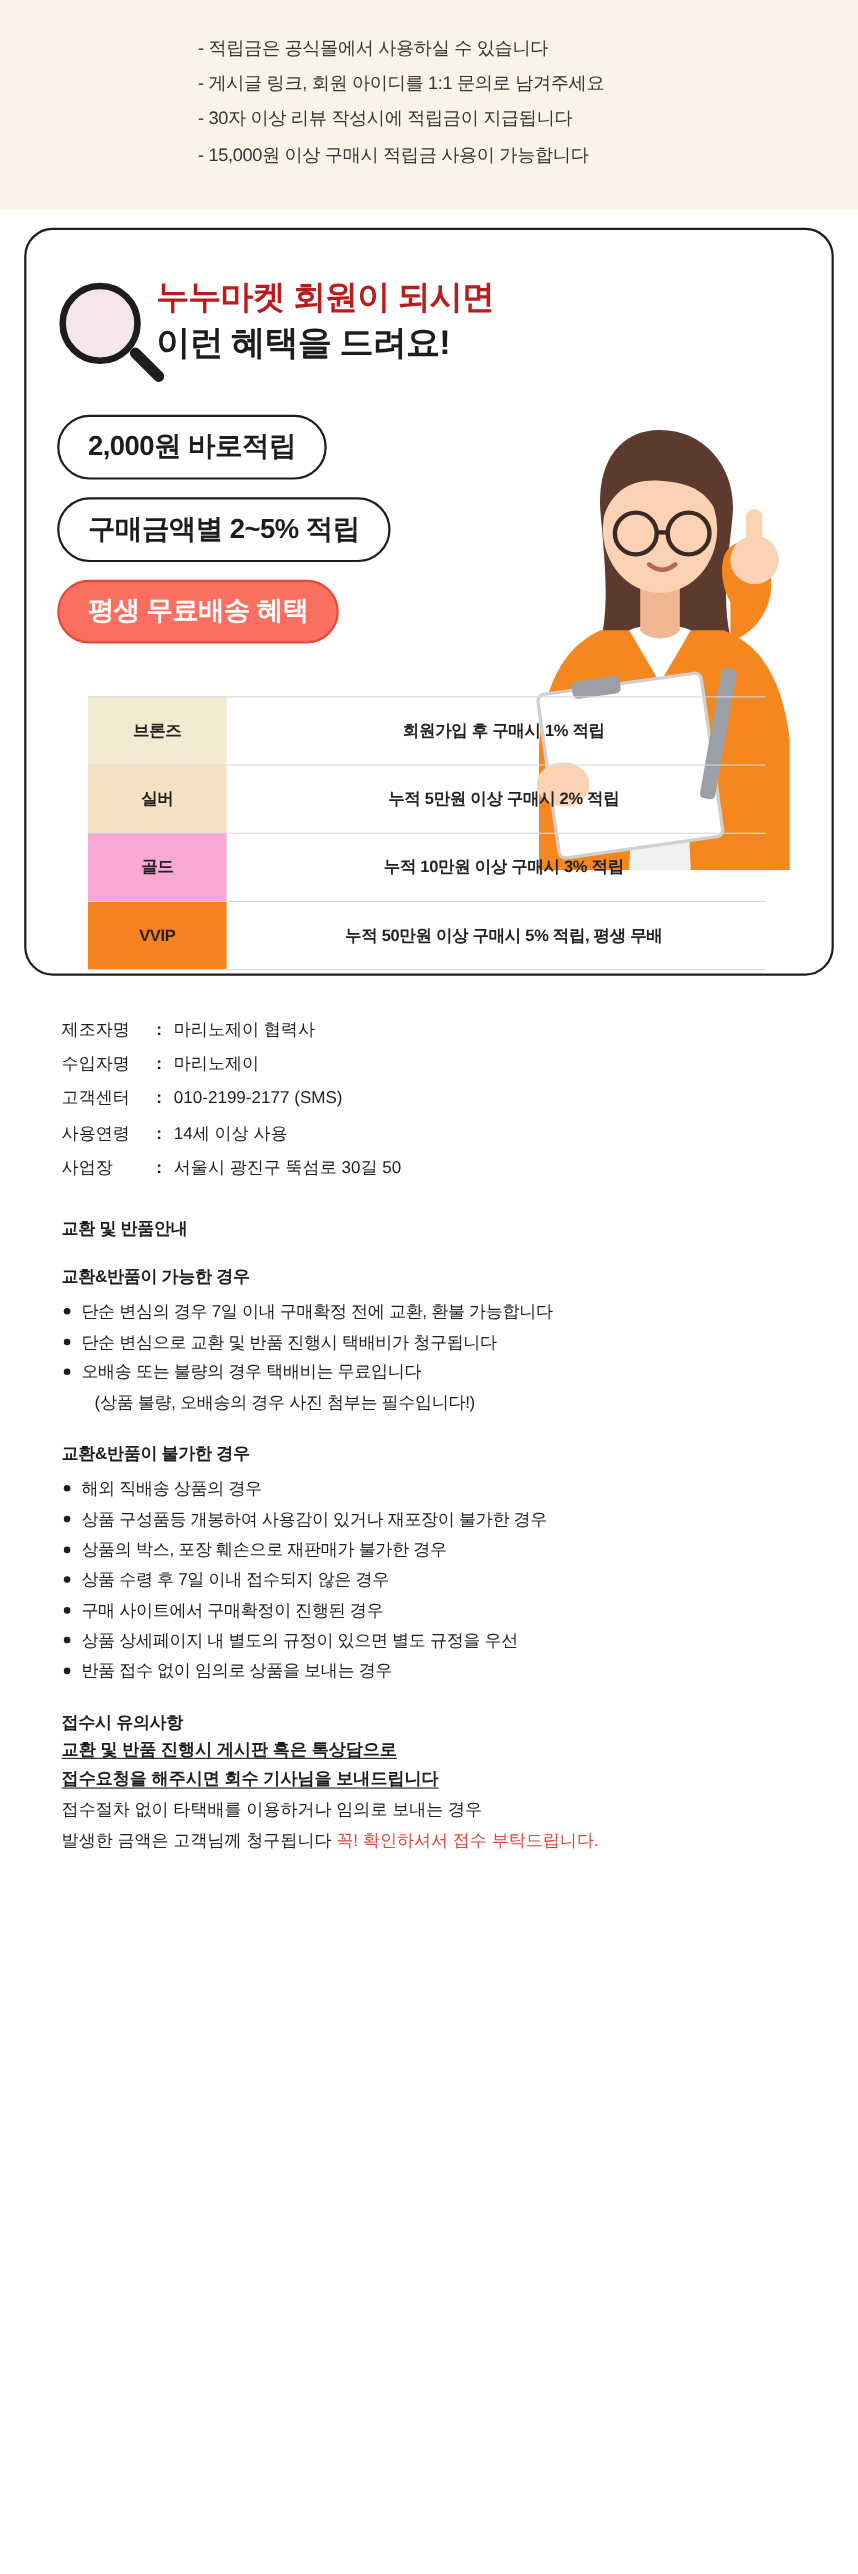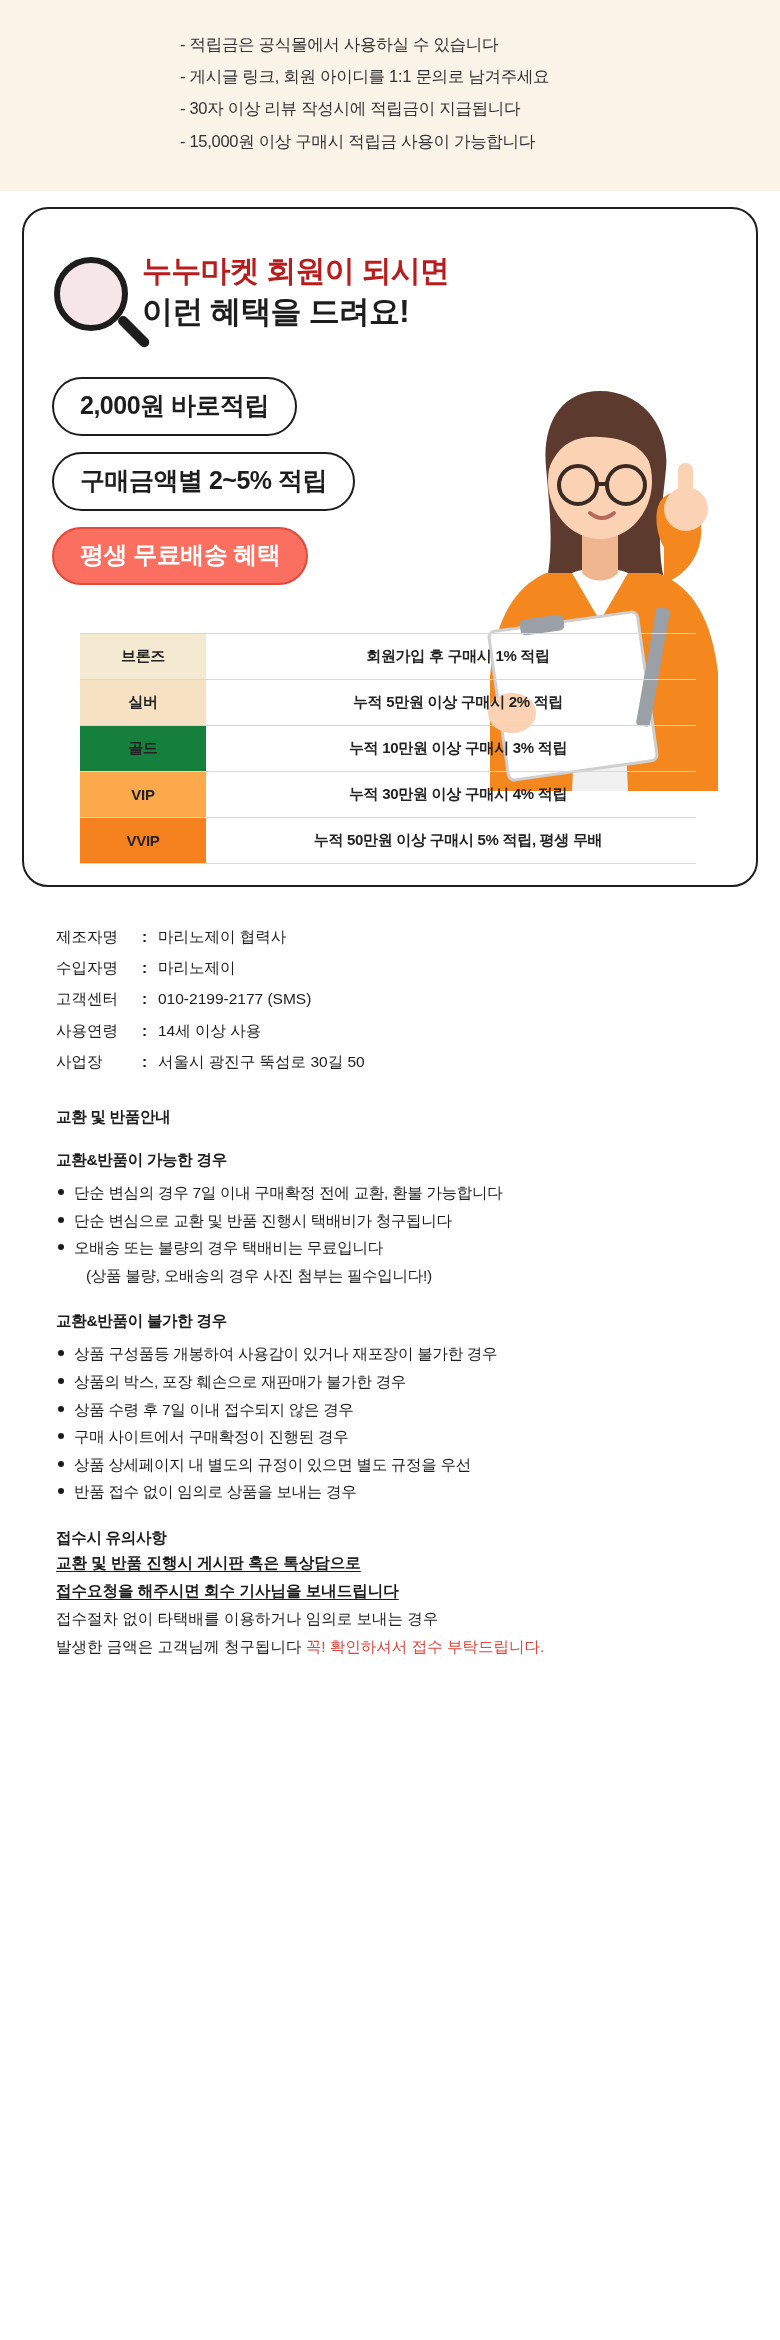--- a/index.html
+++ b/index.html
@@ -116,21 +116,21 @@
 
   
   .grade-table {
     position: absolute;
     left: 56px;
     top: 424px;
     width: 616px;
     border-collapse: collapse;
   }
   .grade-table td {
-    height: 46px;
+    height: 62px;
     font-size: 15px;
     color: #222222;
     letter-spacing: -0.3px;
     border-bottom: 1px solid #d8d8d8;
   }
   .grade-table tr:first-child td { border-top: 1px solid #d8d8d8; }
   .grade-table td.grade {
     width: 126px;
     text-align: center;
     font-weight: 700;
@@ -272,26 +272,22 @@
       <tbody>
           <tr>
         <td class="grade" style="background:#f4ead2">브론즈</td>
         <td class="desc">회원가입 후 구매시 1% 적립</td>
       </tr>
       <tr>
         <td class="grade" style="background:#f6e2c2">실버</td>
         <td class="desc">누적 5만원 이상 구매시 2% 적립</td>
       </tr>
       <tr>
-        <td class="grade" style="background:#15803d">골드</td>
+        <td class="grade" style="background:#f9a8d4">골드</td>
         <td class="desc">누적 10만원 이상 구매시 3% 적립</td>
-      </tr>
-      <tr>
-        <td class="grade" style="background:#fba94b">VIP</td>
-        <td class="desc">누적 30만원 이상 구매시 4% 적립</td>
       </tr>
       <tr>
         <td class="grade" style="background:#f5821f">VVIP</td>
         <td class="desc">누적 50만원 이상 구매시 5% 적립, 평생 무배</td>
       </tr>
     </tbody>
       </table>
 
   </div>
 </div>
@@ -326,20 +322,21 @@
     <li>단순 변심의 경우 7일 이내 구매확정 전에 교환, 환불 가능합니다</li>
     <li>단순 변심으로 교환 및 반품 진행시 택배비가 청구됩니다</li>
     <li>오배송 또는 불량의 경우 택배비는 무료입니다</li>
     <li class="nobullet">(상품 불량, 오배송의 경우 사진 첨부는 필수입니다!)</li>
   </ul>
 
   <div class="sec-gap-md"></div>
 
   <div class="h-bold">교환&amp;반품이 불가한 경우</div>
   <ul class="bul">
+    <li>해외 직배송 상품의 경우</li>
     <li>상품 구성품등 개봉하여 사용감이 있거나 재포장이 불가한 경우</li>
     <li>상품의 박스, 포장 훼손으로 재판매가 불가한 경우</li>
     <li>상품 수령 후 7일 이내 접수되지 않은 경우</li>
     <li>구매 사이트에서 구매확정이 진행된 경우</li>
     <li>상품 상세페이지 내 별도의 규정이 있으면 별도 규정을 우선</li>
     <li>반품 접수 없이 임의로 상품을 보내는 경우</li>
   </ul>
 
   <div class="sec-gap-md"></div>
 

